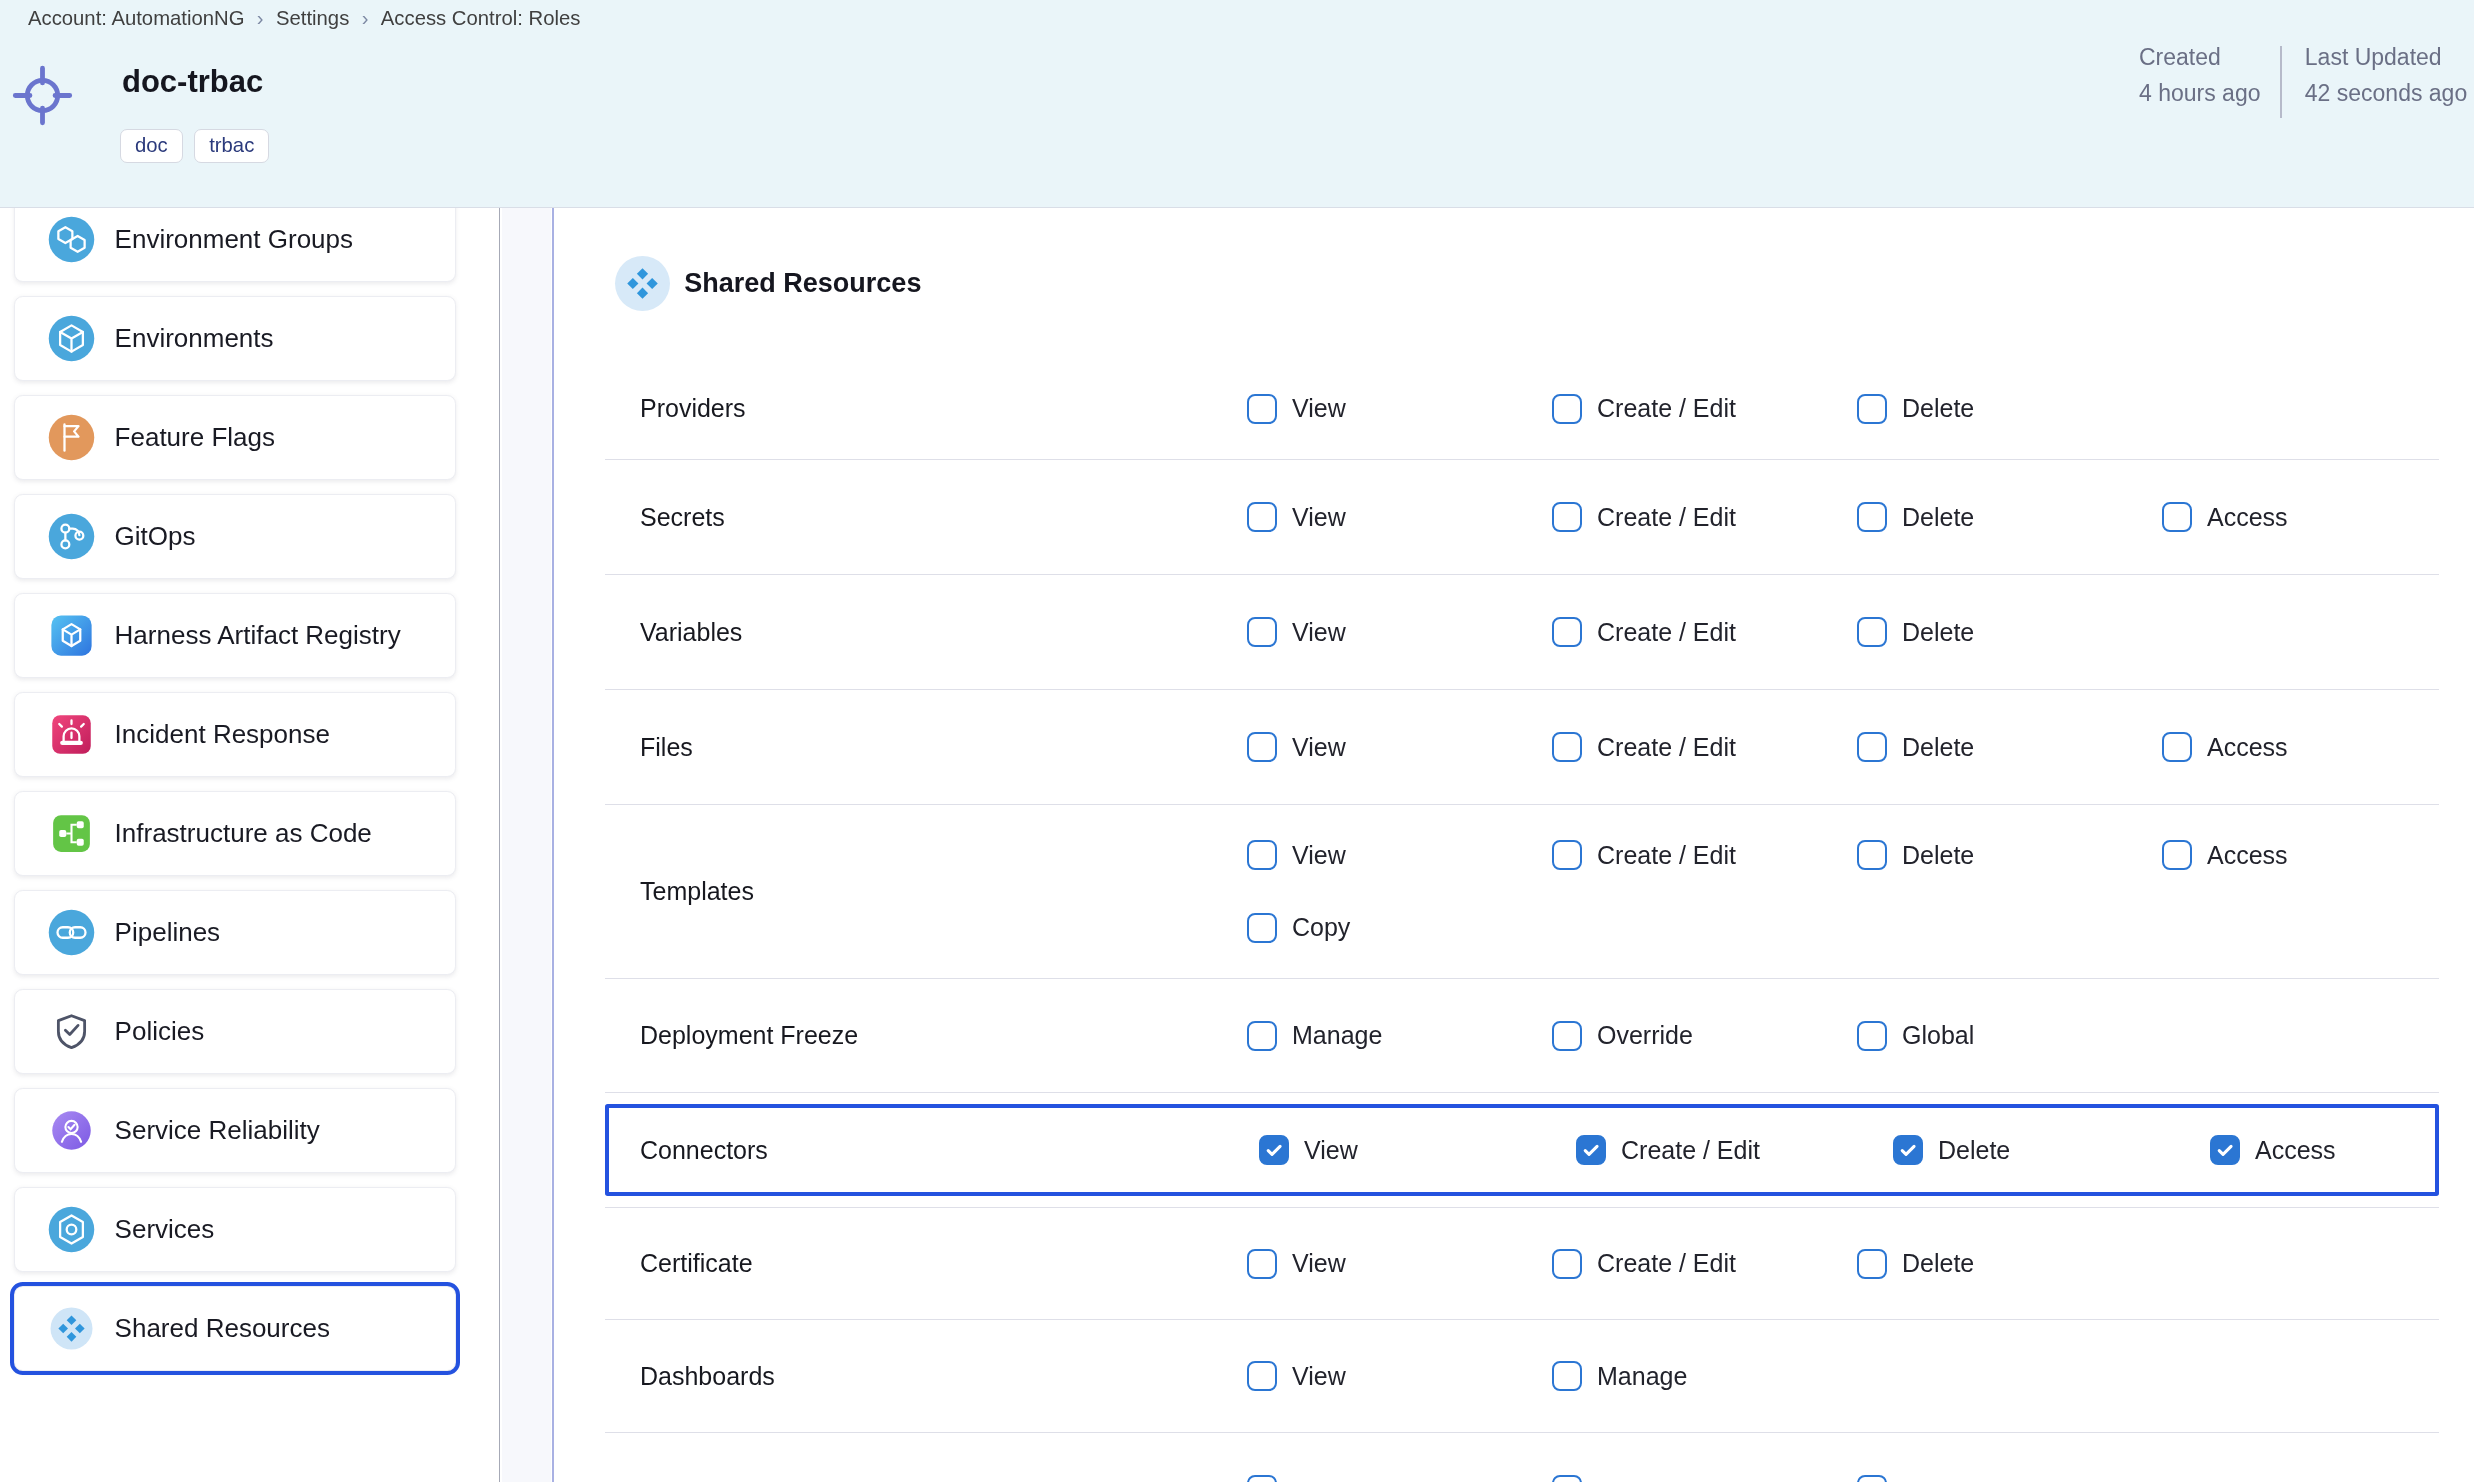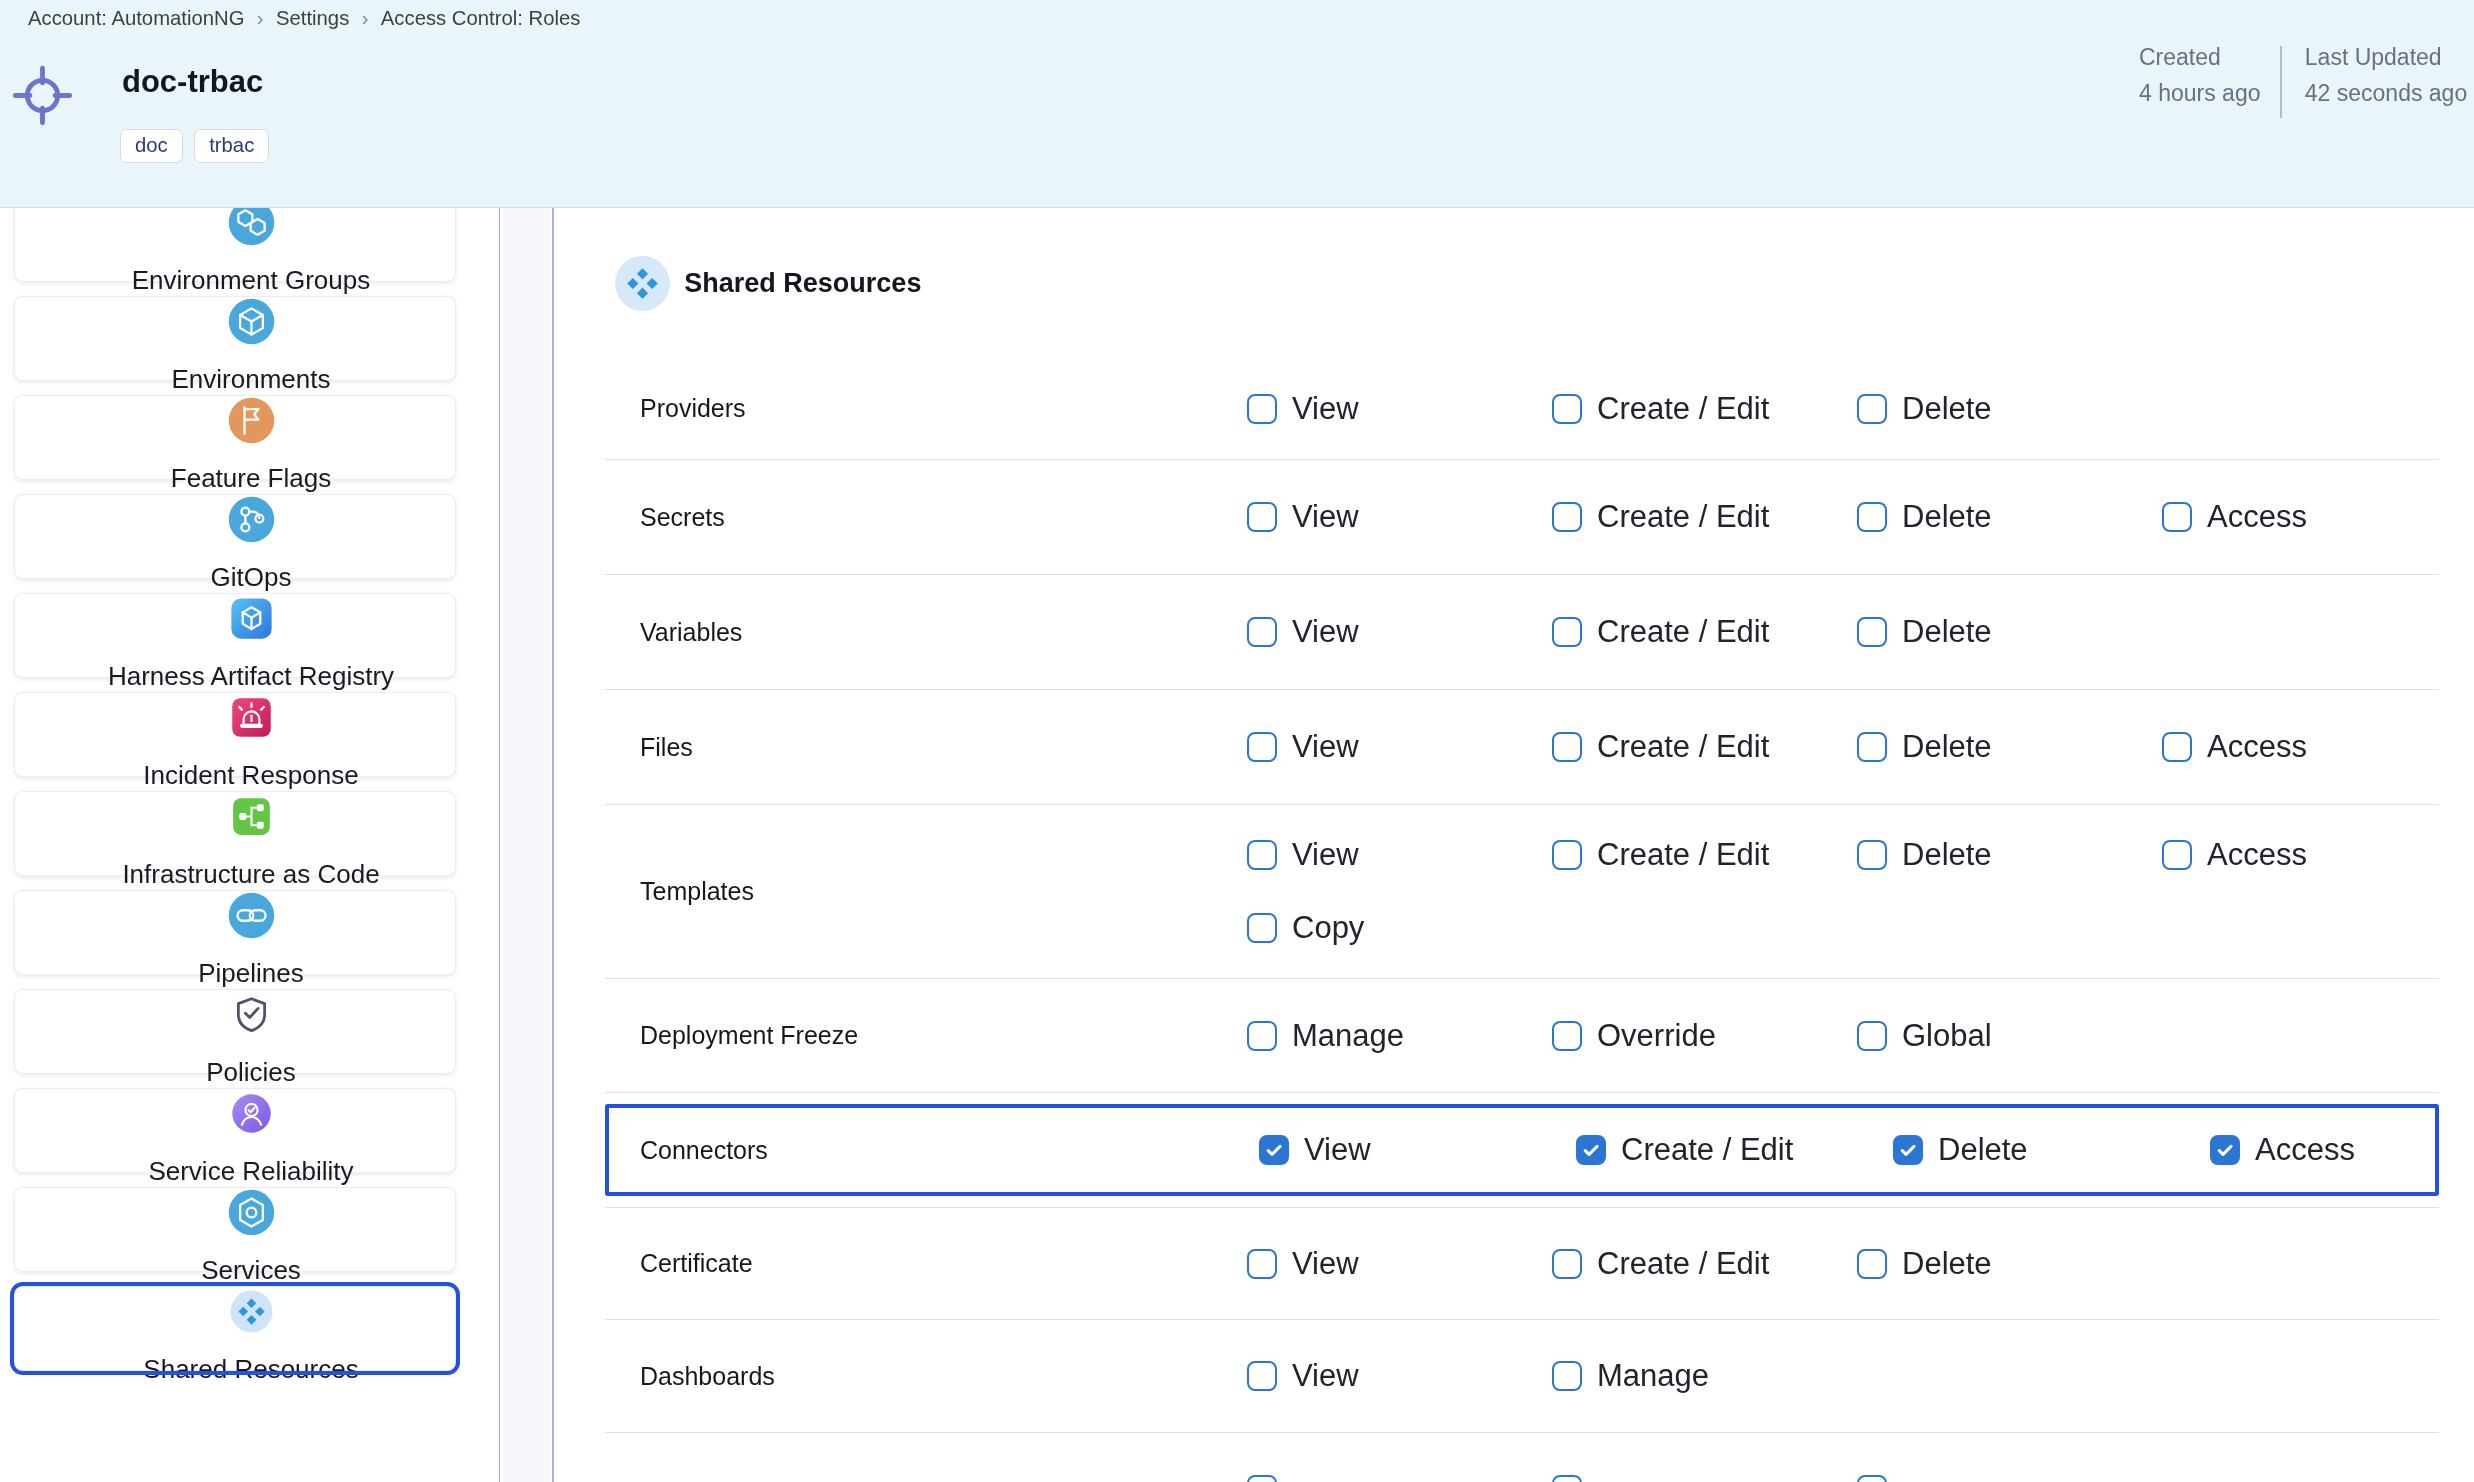--- a/index.html
+++ b/index.html
@@ -23,21 +23,21 @@
   .meta-block.m2{width:265px;margin-left:23px;}
   .meta-label,.meta-value{font-size:23px;color:#6A6F85;white-space:nowrap;}
   .meta-divider{width:1.8px;height:72px;background:#B6BACA;margin-top:1.8px;}
 
   
   .sidebar{position:absolute;left:0;top:208px;width:500px;height:1274px;background:#fff;
            border-right:1.8px solid #A6A9B6;box-sizing:border-box;overflow:hidden;}
   .side-card{position:relative;margin:0 43px 14px 14px;height:85px;background:#fff;
              border:1.3px solid #ECEDF2;border-radius:8.8px;
              box-shadow:0 1.8px 4.4px rgba(96,97,112,0.12);
-             display:flex;align-items:center;padding-left:32px;gap:18.6px;box-sizing:border-box;cursor:pointer;flex-direction:column;}
+             display:flex;align-items:center;padding-left:32px;gap:18.6px;box-sizing:border-box;cursor:pointer;}
   .side-card:first-child{margin-top:-11.5px;}
   .side-card.selected{outline:4.4px solid #2452DF;outline-offset:0.9px;}
   .side-icon{width:49px;height:49px;flex:0 0 49px;}
   .side-icon svg{display:block;}
   .side-label{font-size:26px;color:#191A23;white-space:nowrap;}
 
   .gutter{position:absolute;left:502px;top:208px;width:49px;height:1274px;background:#F7F8FC;}
 
   
   .content{position:absolute;left:552px;top:208px;width:1923px;height:1274px;background:#fff;
@@ -45,21 +45,21 @@
   .section-head{display:flex;align-items:center;height:150px;padding-left:60px;gap:13.3px;}
   .section-icon{width:57px;height:57px;}
   .section-title{font-size:27px;font-weight:700;color:#15161F;margin:0;}
 
   .perm-row{display:grid;grid-template-columns:642px 305px 305px 305px 1fr;align-items:center;
             margin:0 36px 0 51px;border-bottom:1.8px solid #DEDFE8;box-sizing:border-box;position:relative;}
   .perm-row.multi{padding:14px 0;}
   .perm-row.partial{border-bottom:none;align-items:start;padding-top:42px;}
   .res-label{grid-column:1;font-size:25px;color:#17181F;padding-left:35px;}
   .perm-cell{display:flex;align-items:center;gap:15px;cursor:pointer;}
-  .perm-label{font-size:31px;color:#22232C;white-space:nowrap;}
+  .perm-label{font-size:25px;color:#22232C;white-space:nowrap;}
   .cb{width:30px;height:30px;flex:0 0 30px;box-sizing:border-box;border:2.7px solid #2B76D3;
       border-radius:8px;background:#fff;display:flex;align-items:center;justify-content:center;}
   .cb.checked{background:#2B76D3;border-color:#2B76D3;}
   .hl-box{position:absolute;left:0;right:0;top:10.6px;bottom:10.6px;border:4.4px solid #2452DF;
           border-radius:2.7px;pointer-events:none;}
 </style>
 </head>
 <body>
 
 <div class="page">

